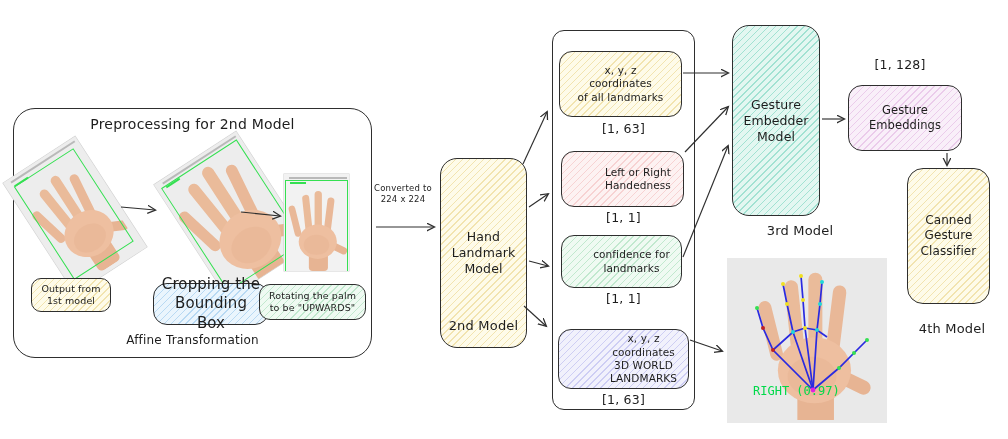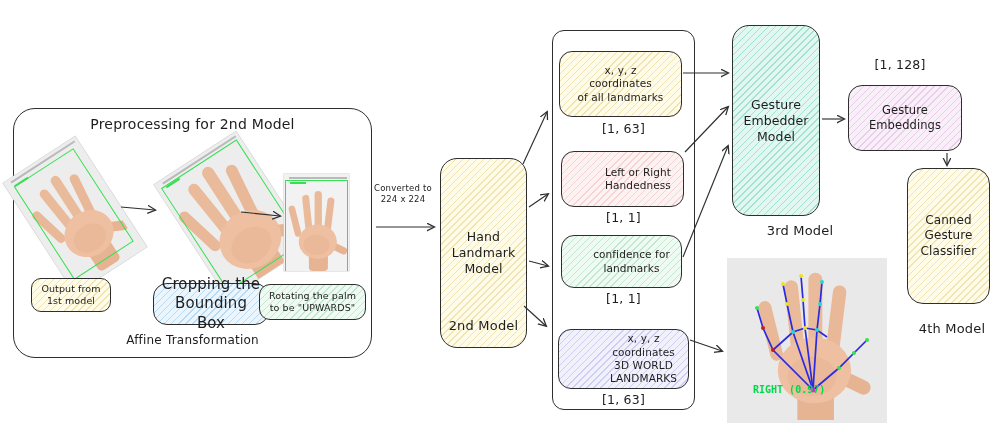--- a/index.html
+++ b/index.html
@@ -25,21 +25,21 @@
   
   .photo{position:absolute;background:#ededed;box-shadow:0 0 0 .5px #cfcfcf;overflow:hidden;}
   .photo .topline{position:absolute;left:8%;right:3%;top:3px;height:2px;background:#b9b9b9;}
   .photo .greentag{position:absolute;left:9%;top:8px;width:16px;height:2px;background:#35e052;}
   .bbox{position:absolute;border:1.6px solid #35e052;}
   .handsvg{position:absolute;}
   .arrow-layer{position:absolute;left:0;top:0;pointer-events:none;}
   .shape-label{font-size:12.5px;}
   .photo-annot{
     position:absolute;font-family:"DejaVu Sans Mono","Liberation Mono",monospace;
-    font-weight:bold;font-size:10px;color:#00d94a;letter-spacing:0;padding-left:20px;
+    font-weight:normal;font-size:12px;color:#00d94a;letter-spacing:0;padding-left:20px;
   }
 </style>
 </head>
 <body>
 
 <div class="canvas">
 
   <svg width="0" height="0" style="position:absolute" aria-hidden="true">
     <defs>
       <g id="hand-shape">

